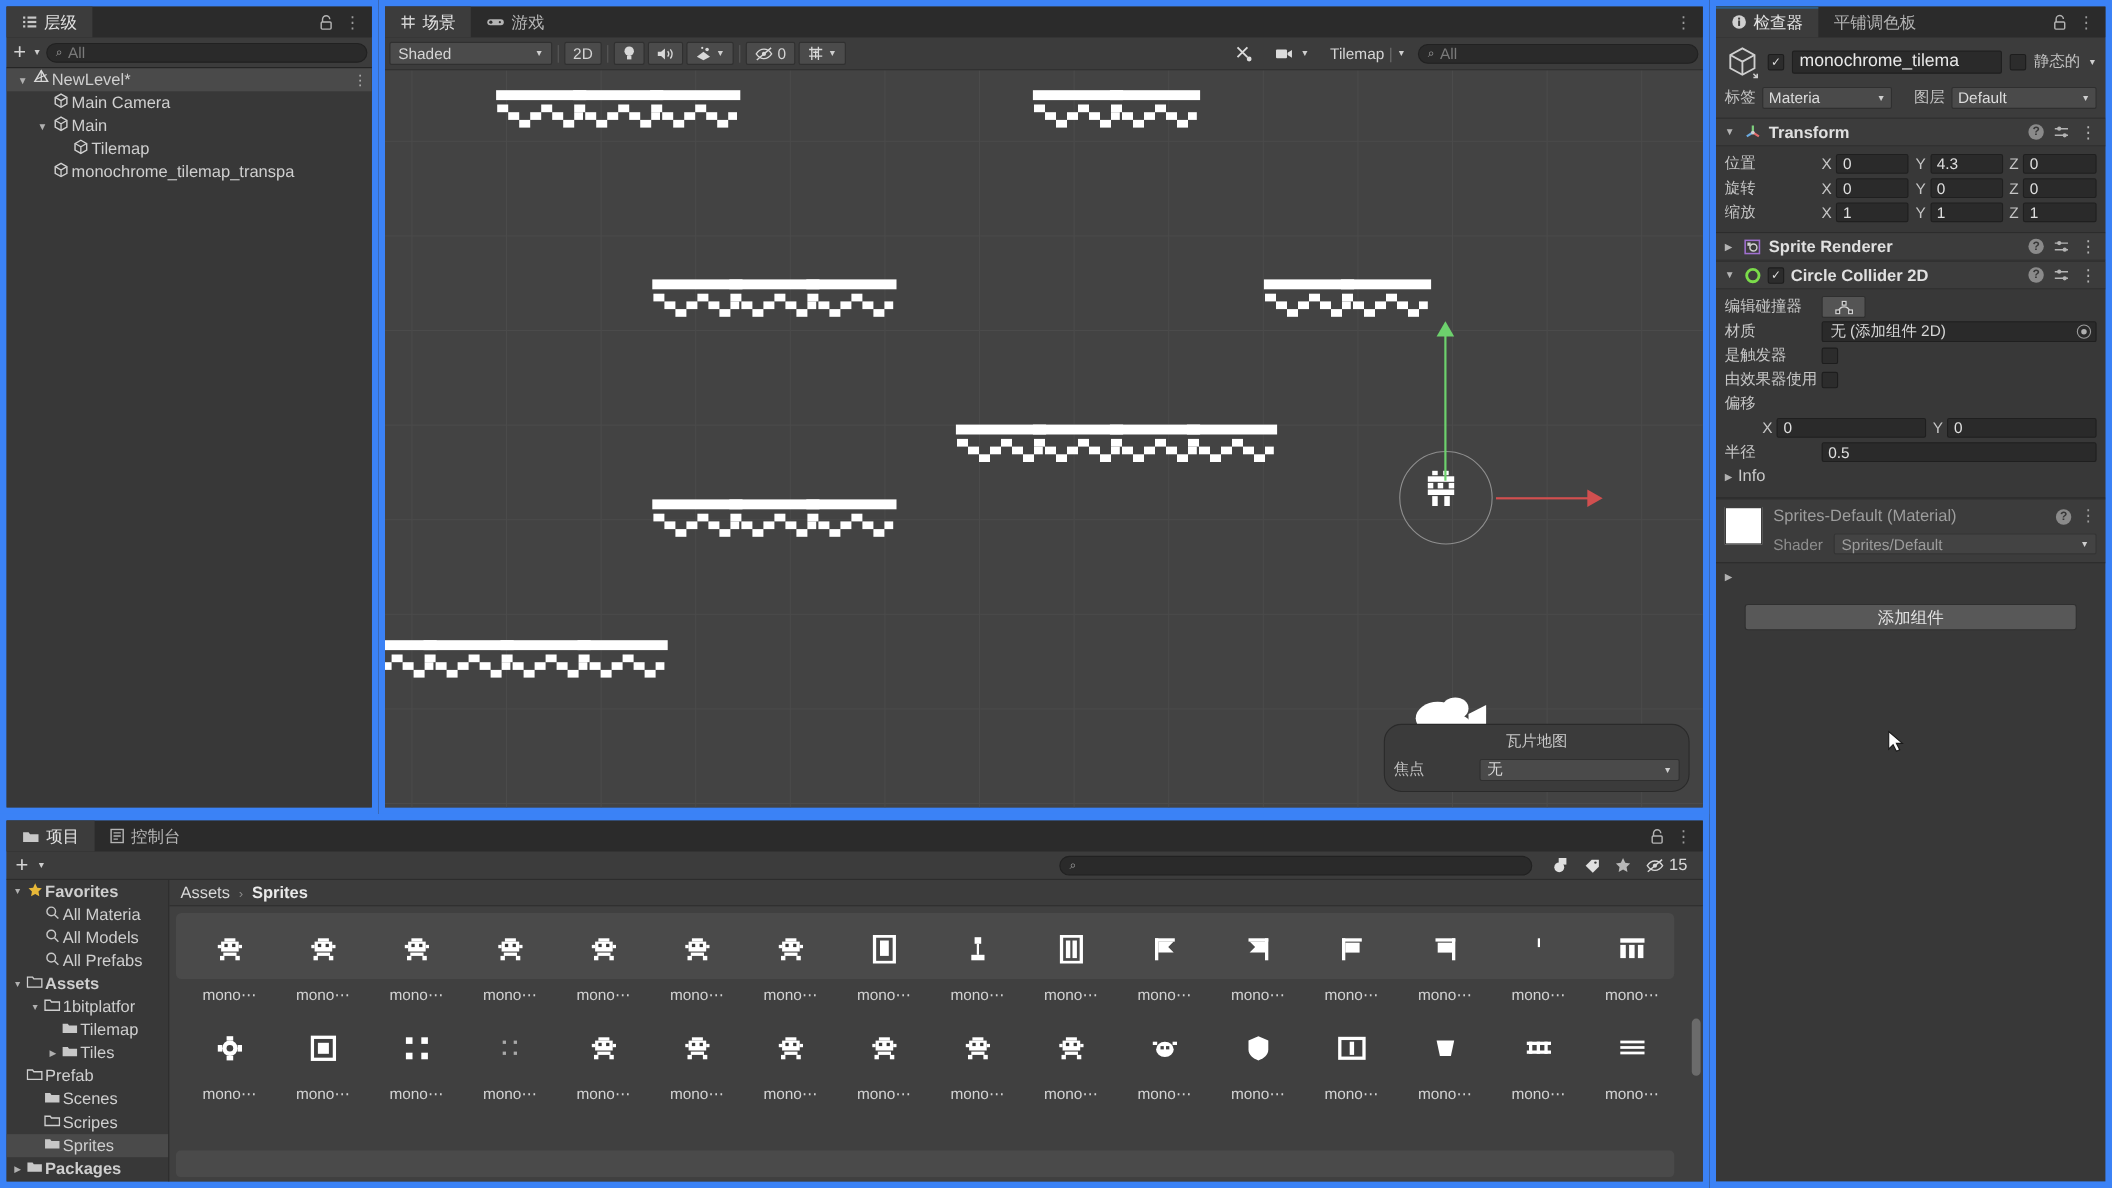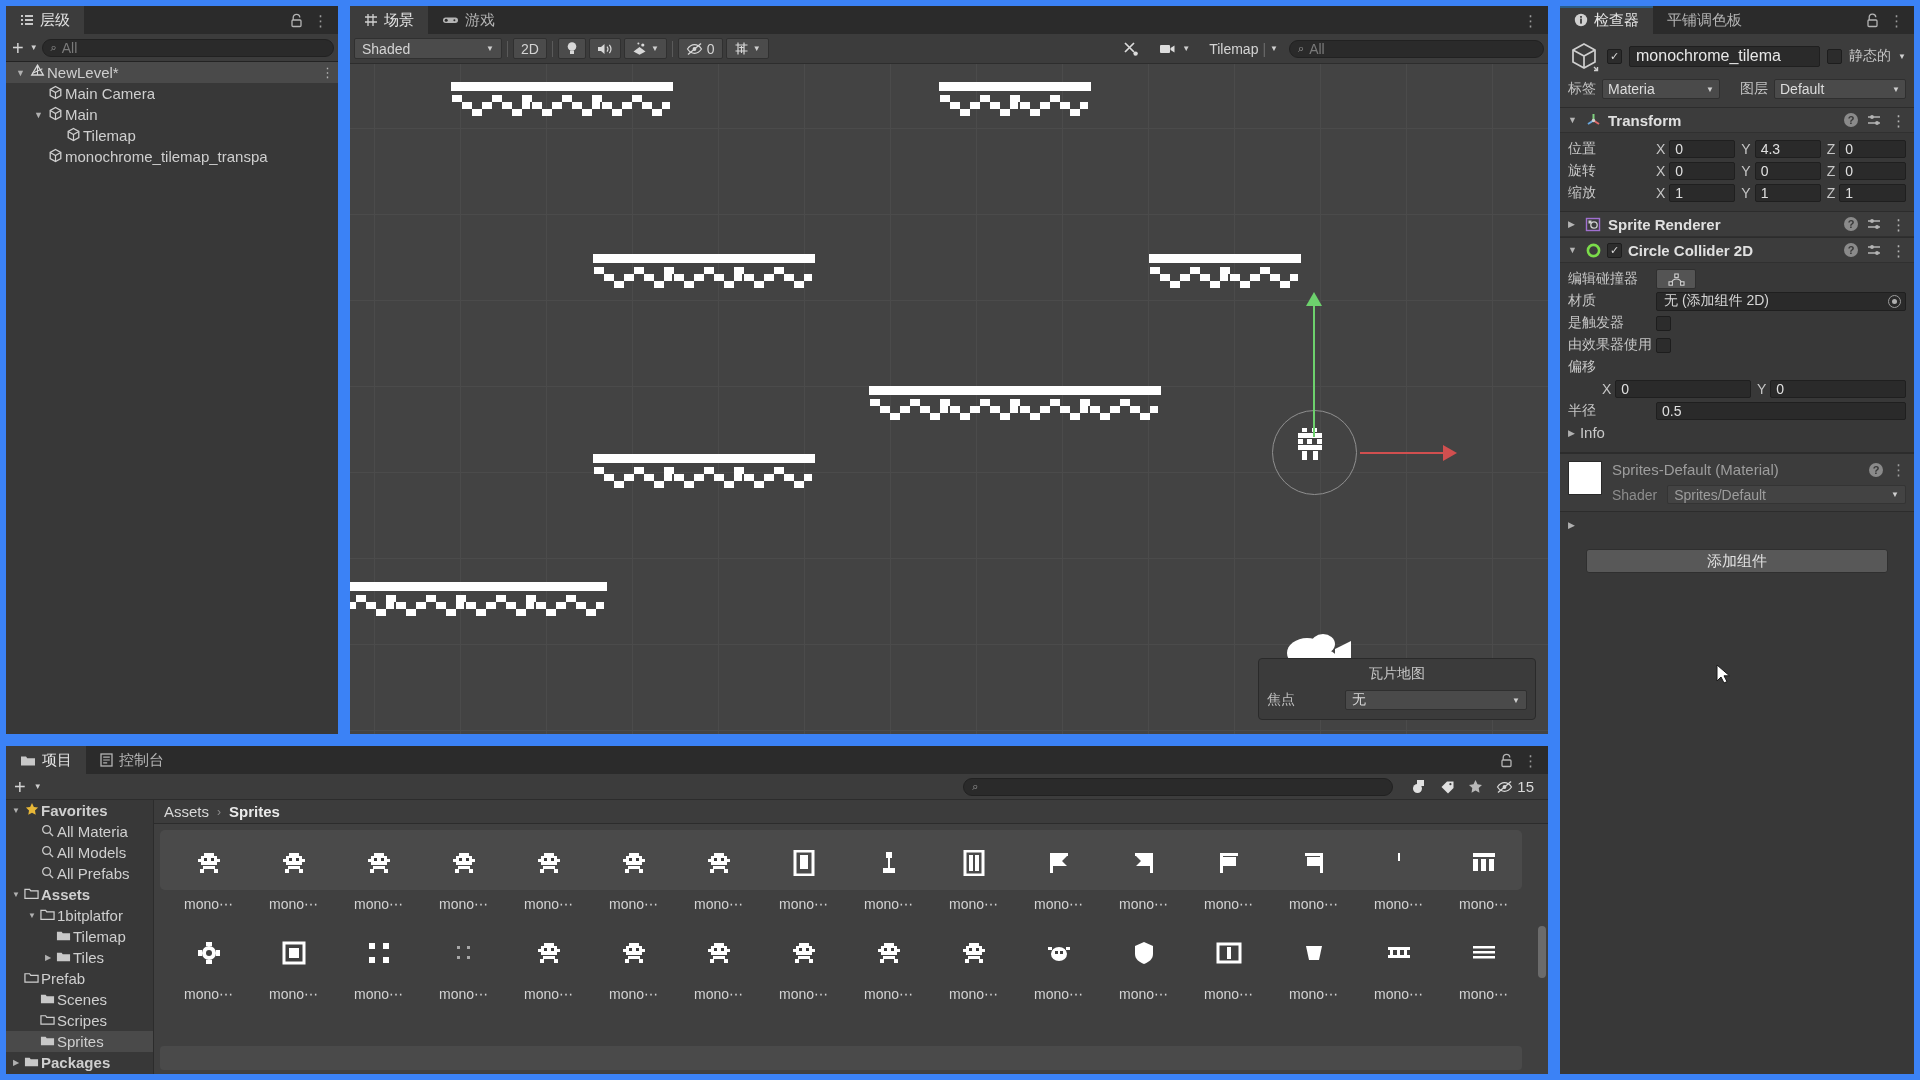--- a/index.html
+++ b/index.html
@@ -116,21 +116,21 @@
   .axis-x-tip {
     position: absolute; width: 0; height: 0;
     border-top: 8px solid transparent; border-bottom: 8px solid transparent;
     border-left: 14px solid #d14f4f;
   }
   .cam-gizmo { position: absolute; }
 
   
   .tilemap-popup {
     position: absolute; right: 12px; bottom: 14px; width: 278px;
-    background: #3b3b3b; border: 1px solid #2a2a2a; border-radius: 4px;
+    background: #3b3b3b; border: 1px solid #2a2a2a; border-radius: 16px;
     padding: 6px 8px 9px;
   }
   .tilemap-popup .ttl {
     text-align: center; font-size: 14px; color: #c8c8c8; margin-bottom: 7px;
   }
   .tilemap-popup .frow { display: flex; align-items: center; gap: 8px; }
   .tilemap-popup .flbl { font-size: 14px; color: #c0c0c0; width: 70px; }
   .dropdown {
     flex: 1; height: 20px; background: #4a4a4a; border: 1px solid #2f2f2f;
     border-radius: 2px; display: flex; align-items: center;

